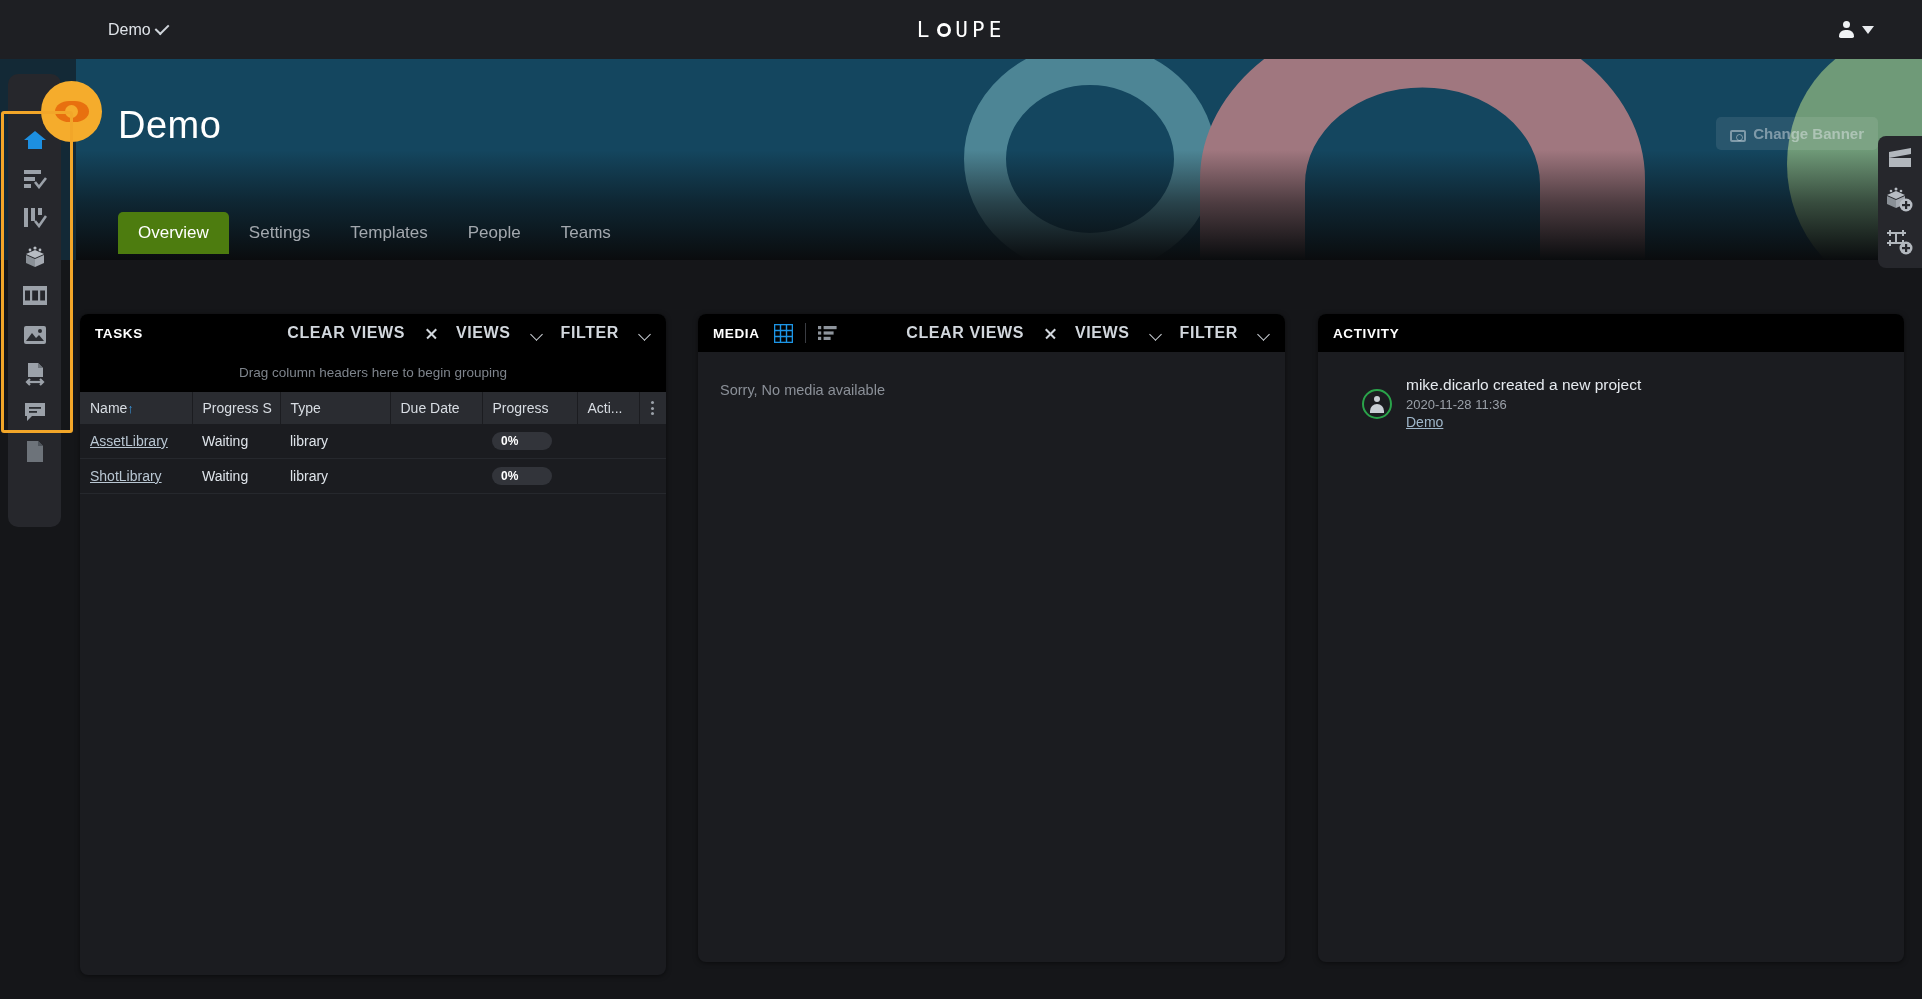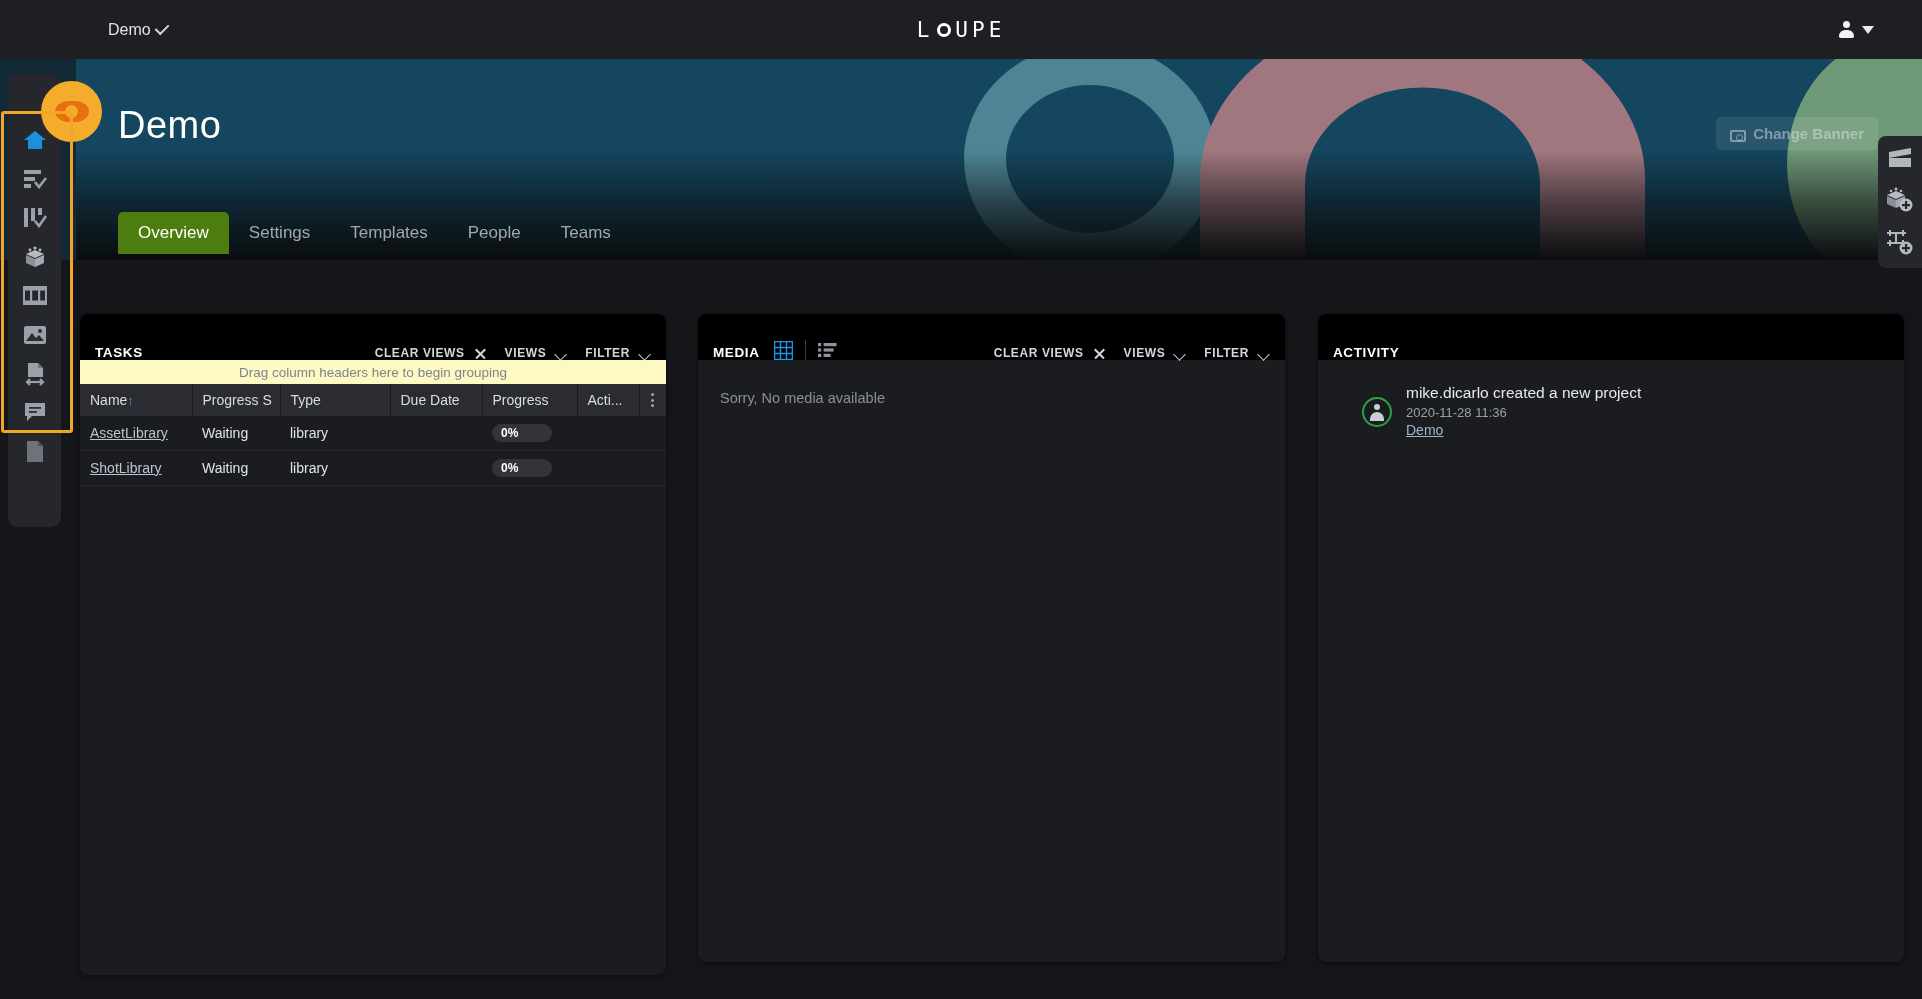--- a/index.html
+++ b/index.html
@@ -147,52 +147,52 @@
   }
   .rt-btn { width: 28px; height: 28px; display: flex; align-items: center;
             justify-content: center; cursor: pointer; }
 
   
   .panel {
     position: absolute; background: #1b1c20; border-radius: 8px;
     box-shadow: 0 1px 5px rgba(0,0,0,0.5); overflow: hidden;
   }
   .panel-head {
-    height: 46px; background: #000000; display: flex; align-items: flex-end;
+    height: 38px; background: #000000; display: flex; align-items: center;
     padding: 0 15px; gap: 14px;
   }
   .panel-title {
     color: #ffffff; font-size: 13.5px; font-weight: bold; letter-spacing: 0.6px;
   }
   .panel-tools { margin-left: auto; display: flex; align-items: center; gap: 18px; }
   .ptool {
-    display: flex; align-items: center; gap: 9px; color: #d2d7dd;
-    font-size: 12px; font-weight: bold; letter-spacing: 0.6px; cursor: pointer;
+    display: flex; align-items: center; gap: 20px; color: #d2d7dd;
+    font-size: 16px; font-weight: bold; letter-spacing: 0.6px; cursor: pointer;
   }
   .x-icon { width: 13px; height: 13px; position: relative; }
   .x-icon::before, .x-icon::after {
     content: ""; position: absolute; left: 0; top: 6px; width: 13px; height: 1.5px;
     background: #d2d7dd;
   }
   .x-icon::before { transform: rotate(45deg); }
   .x-icon::after { transform: rotate(-45deg); }
   .chev { width: 12px; height: 7px; position: relative; }
   .chev::before {
     content: ""; position: absolute; left: 1px; top: 0; width: 8px; height: 8px;
     border-left: 1.6px solid #d2d7dd; border-bottom: 1.6px solid #d2d7dd;
     transform: rotate(-45deg);
   }
   .view-toggle { display: flex; align-items: center; gap: 12px; }
   .vt-sep { width: 1px; height: 20px; background: #3a3c42; }
   .vt-btn { cursor: pointer; display: flex; align-items: center; }
 
   
   .group-hint {
-    height: 24px; display: flex; align-items: center; justify-content: center;
-    color: #7e848c; font-size: 13.5px; background: #fef9c3;
+    height: 40px; display: flex; align-items: center; justify-content: center;
+    color: #7e848c; font-size: 13.5px; background: #000000;
   }
   .tbl { width: 100%; border-collapse: collapse; table-layout: fixed; }
   .tbl th {
     background: #2a2c31; color: #d8dde3; font-size: 14px; font-weight: 400;
     text-align: left; padding: 8px 10px; height: 32px;
     border-right: 1px solid #1b1c20; white-space: nowrap; overflow: hidden;
     position: relative;
   }
   .th-inner { display: flex; align-items: center; gap: 0; }
   .sort-up { color: #3b9ce8; font-size: 13px; }

